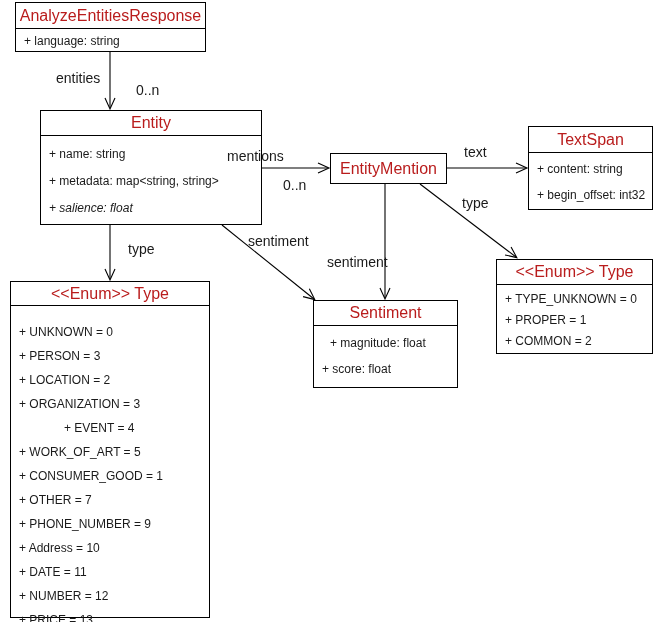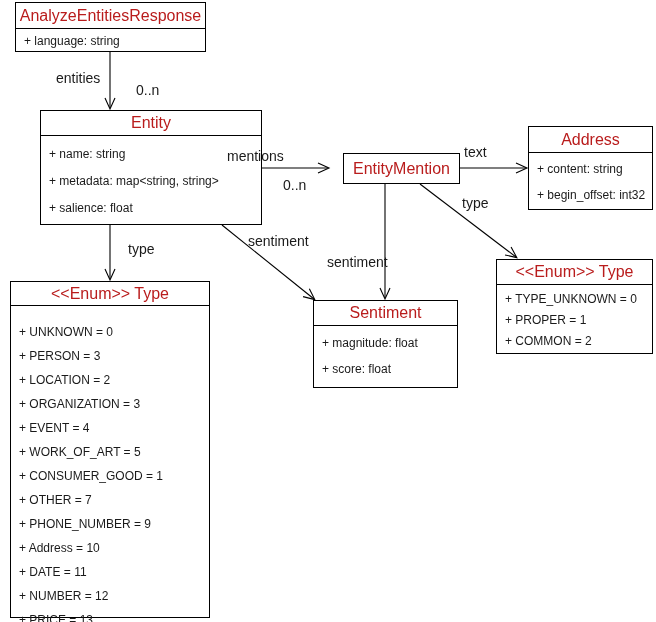--- a/index.html
+++ b/index.html
@@ -114,52 +114,52 @@
     <div class="uml-body" style="height:23px;">
       <div class="uml-attr" style="height:23px;">+ language: string</div>
     </div>
   </div>
 
   <div class="uml-class" style="left:0px; top:110px; width:222px; height:115px;margin-left:40px;">
     <div class="uml-header" style="height:25px;">Entity</div>
     <div class="uml-body" style="height:88px; padding-top:4px;">
       <div class="uml-attr" style="height:27px;">+ name: string</div>
       <div class="uml-attr" style="height:27px;">+ metadata: map&lt;string, string&gt;</div>
-      <div class="uml-attr" style="height:27px;">+ salience: float</div>
+      <div class="uml-attr" style="height:27px;font-style:italic;">+ salience: float</div>
     </div>
   </div>
 
-  <div class="uml-class" style="left:330px; top:153px; width:117px; height:31px;margin-left:13px;">
+  <div class="uml-class" style="left:330px; top:153px; width:117px; height:31px;">
     <div class="uml-header" style="height:29px; border-bottom:none;">EntityMention</div>
   </div>
 
   <div class="uml-class" style="left:528px; top:126px; width:125px; height:84px;">
-    <div class="uml-header" style="height:26px;">Address</div>
+    <div class="uml-header" style="height:26px;">TextSpan</div>
     <div class="uml-body" style="height:56px; padding-top:3px;">
       <div class="uml-attr" style="height:26px;">+ content: string</div>
       <div class="uml-attr" style="height:26px;">+ begin_offset: int32</div>
     </div>
   </div>
 
   <div class="uml-class" style="left:313px; top:300px; width:145px; height:88px;">
     <div class="uml-header" style="height:25px;">Sentiment</div>
     <div class="uml-body" style="height:61px; padding-top:4px;">
-      <div class="uml-attr" style="height:26px;">+ magnitude: float</div>
+      <div class="uml-attr" style="height:26px;margin-left:8px;">+ magnitude: float</div>
       <div class="uml-attr" style="height:26px;">+ score: float</div>
     </div>
   </div>
 
   <div class="uml-class" style="left:10px; top:281px; width:200px; height:337px;">
     <div class="uml-header" style="height:24px;">&lt;&lt;Enum&gt;&gt; Type</div>
     <div class="uml-body" style="height:311px; padding-top:2px;">
       <div class="uml-attr" style="height:24px;margin-top:12px;">+ UNKNOWN = 0</div>
       <div class="uml-attr" style="height:24px;">+ PERSON = 3</div>
       <div class="uml-attr" style="height:24px;">+ LOCATION = 2</div>
       <div class="uml-attr" style="height:24px;">+ ORGANIZATION = 3</div>
-      <div class="uml-attr" style="height:24px;">+ EVENT = 4</div>
+      <div class="uml-attr" style="height:24px;margin-left:45px;">+ EVENT = 4</div>
       <div class="uml-attr" style="height:24px;">+ WORK_OF_ART = 5</div>
       <div class="uml-attr" style="height:24px;">+ CONSUMER_GOOD = 1</div>
       <div class="uml-attr" style="height:24px;">+ OTHER = 7</div>
       <div class="uml-attr" style="height:24px;">+ PHONE_NUMBER = 9</div>
       <div class="uml-attr" style="height:24px;">+ Address = 10</div>
       <div class="uml-attr" style="height:24px;">+ DATE = 11</div>
       <div class="uml-attr" style="height:24px;text-align:center;">+ NUMBER = 12</div>
       <div class="uml-attr" style="height:24px;">+ PRICE = 13</div>
     </div>
   </div>

